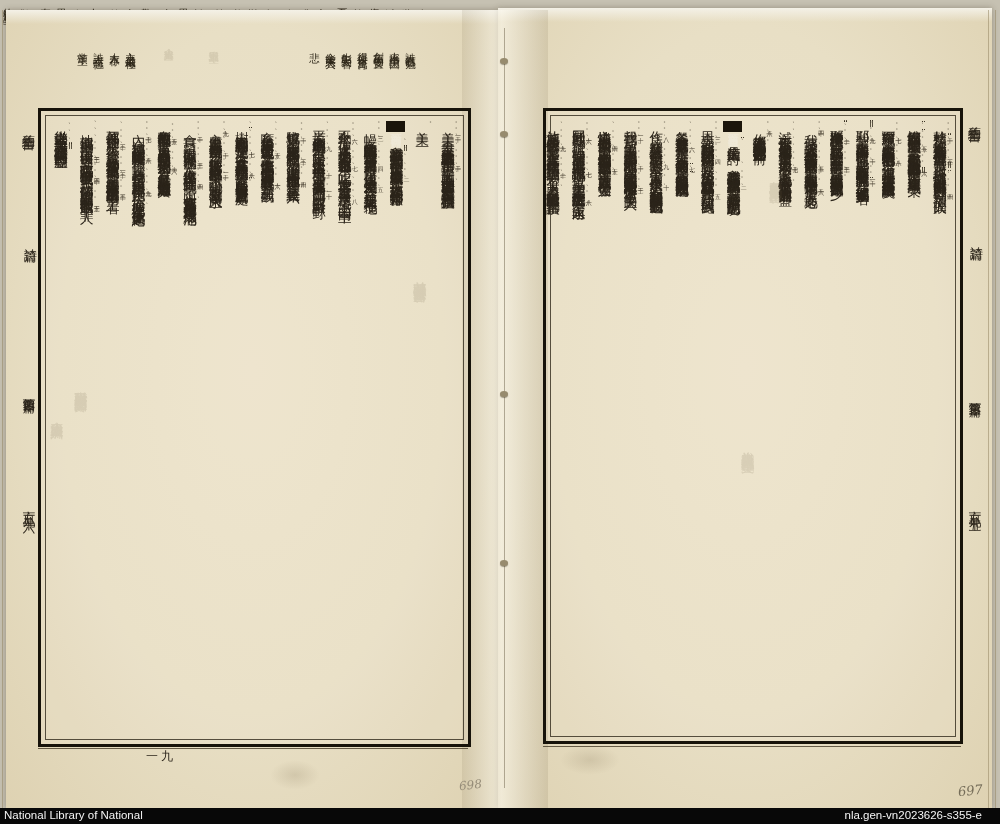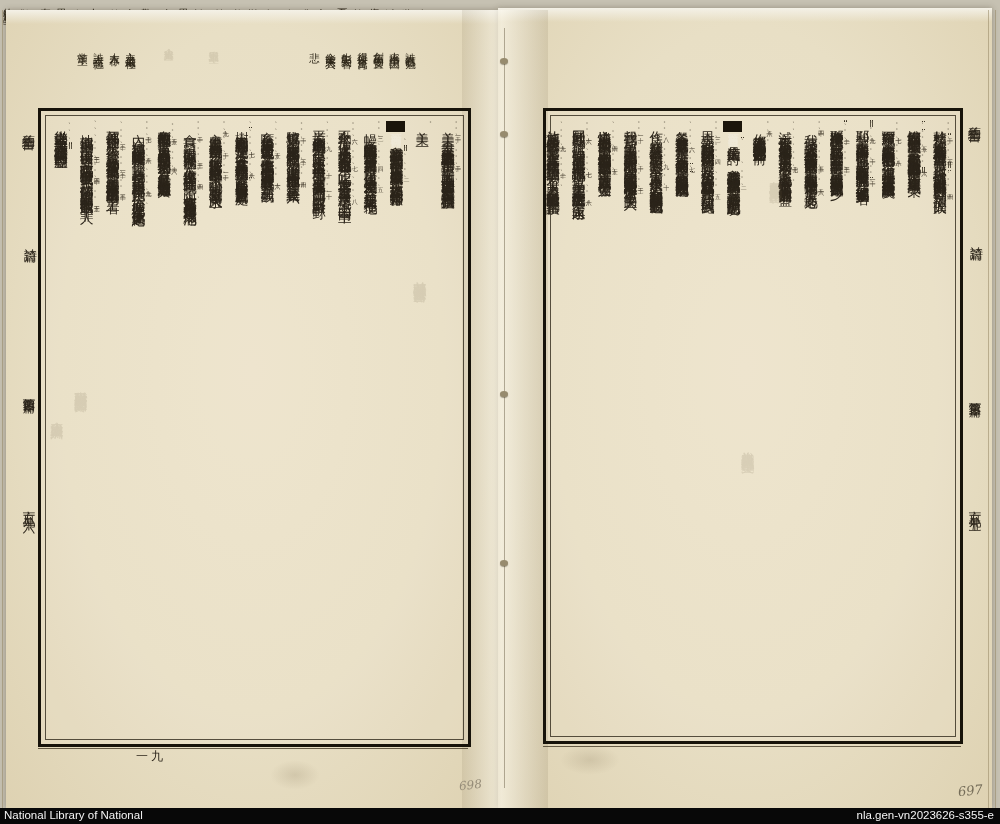--- a/index.html
+++ b/index.html
@@ -34,29 +34,29 @@
   
   .ebg{position:absolute;writing-mode:vertical-rl;text-orientation:upright;}
   .ebg div{width:16px;line-height:16px;font-size:10.5px;letter-spacing:1.6px;color:#2e2719;}
   #ebR{left:548px;top:44px;width:430px;height:70px;display:flex;flex-direction:row-reverse;justify-content:space-between;}
   #ebR .ebg{position:static;}
   
   .mlab{position:absolute;writing-mode:vertical-rl;text-orientation:upright;color:#2b241a;}
   
   .bleed{position:absolute;writing-mode:vertical-rl;text-orientation:upright;font-size:13px;line-height:24px;letter-spacing:.5px;color:rgba(105,92,66,.95);opacity:.15;transform:scaleX(-1);pointer-events:none;}
   
-  #folio{position:absolute;left:136px;top:748px;font-size:12px;color:#2b241a;letter-spacing:3px;}
+  #folio{position:absolute;left:146px;top:748px;font-size:12px;color:#2b241a;letter-spacing:3px;}
   .hand{position:absolute;font-family:"DejaVu Serif",serif;font-style:italic;font-size:12px;transform:rotate(-6deg);}
   #hw698{left:459px;top:778px;color:#968d79;}
   #hw697{left:958px;top:783px;color:#746c58;font-size:13px;}
   
   #bar{position:absolute;left:0;top:808px;width:1000px;height:16px;background:#080808;color:#f4f4f4;
       font-family:"Liberation Sans","DejaVu Sans",sans-serif;font-size:11.5px;}
   #bar .l{position:absolute;left:4px;top:1px;}
-  #bar .r{position:absolute;right:6px;top:1px;}
+  #bar .r{position:absolute;right:18px;top:1px;}
   .stain{position:absolute;border-radius:50%;background:radial-gradient(rgba(120,105,75,.18),rgba(120,105,75,0) 70%);}
 </style>
 </head>
 <body>
 
 <div id="stage">
 
   <div class="sheet" id="sheetL">
     <div class="topglare"></div>
   </div>

